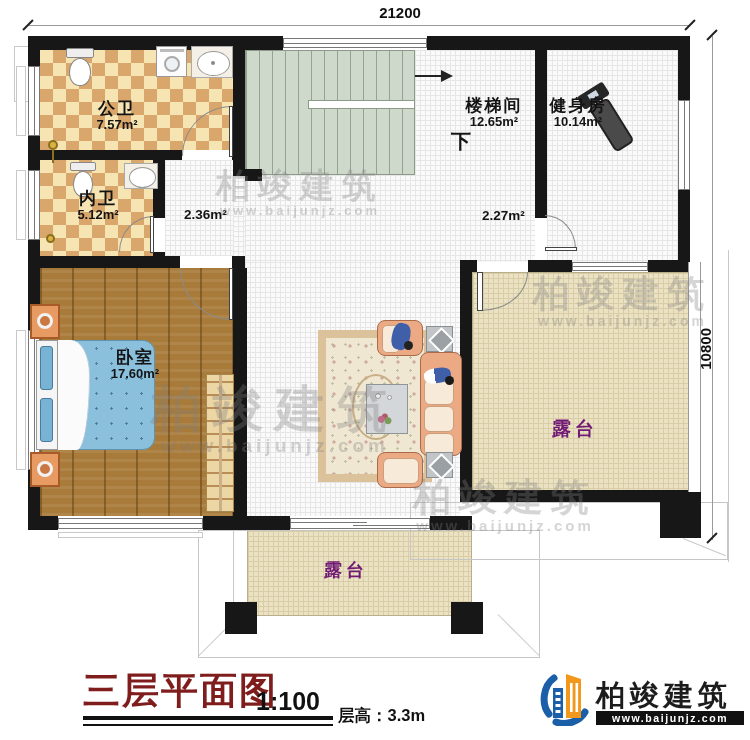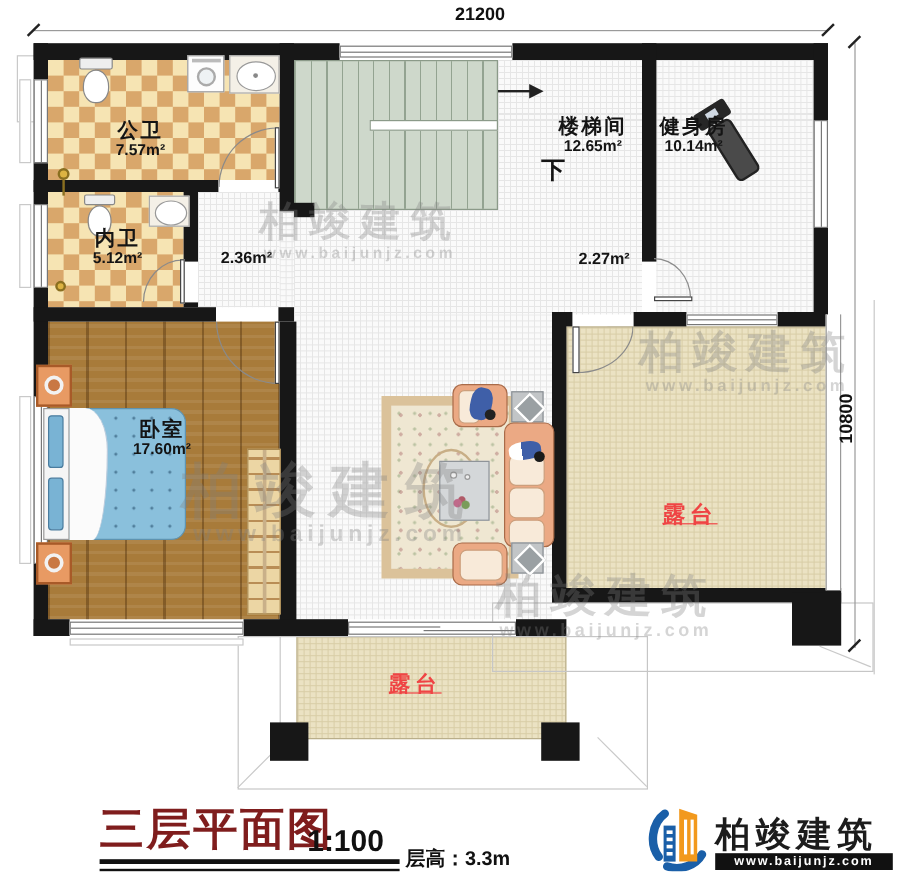--- a/index.html
+++ b/index.html
@@ -33,21 +33,21 @@
   .arc.tl{border-top:1px solid #8a8a8a;border-left:1px solid #8a8a8a;border-top-left-radius:100% 100%;}
   .arc.bl{border-bottom:1px solid #8a8a8a;border-left:1px solid #8a8a8a;border-bottom-left-radius:100% 100%;}
   .arc.tr{border-top:1px solid #8a8a8a;border-right:1px solid #8a8a8a;border-top-right-radius:100% 100%;}
   .arc.br{border-bottom:1px solid #8a8a8a;border-right:1px solid #8a8a8a;border-bottom-right-radius:100% 100%;}
   .leaf{background:#fff;border:1px solid #444;box-sizing:border-box;}
   
   .room-label{color:#141414;font-weight:bold;text-align:center;line-height:1.12;}
   .room-label .nm{font-size:17px;letter-spacing:2px;display:block;}
   .room-label .ar{font-size:13px;letter-spacing:0;display:block;}
   .small-area{color:#141414;font-weight:bold;font-size:13.5px;}
-  .terr-label{color:#ef4444;font-weight:bold;font-size:19px;letter-spacing:4px;text-decoration:underline;}
+  .terr-label{color:#701a75;font-weight:bold;font-size:19px;letter-spacing:4px;}
   
   .wm{color:rgba(128,128,128,.33);font-weight:bold;text-align:center;line-height:1.05;pointer-events:none;white-space:nowrap;}
   .wm .big{display:block;}
   .wm .url{display:block;}
   
   .fixture{box-sizing:border-box;}
   .ring{border-radius:50%;box-sizing:border-box;}
   .eave{border:1px solid #c6c6c6;box-sizing:border-box;}
   .eline{background:#c9c9c9;}
   .dimline{background:#9a9a9a;}

